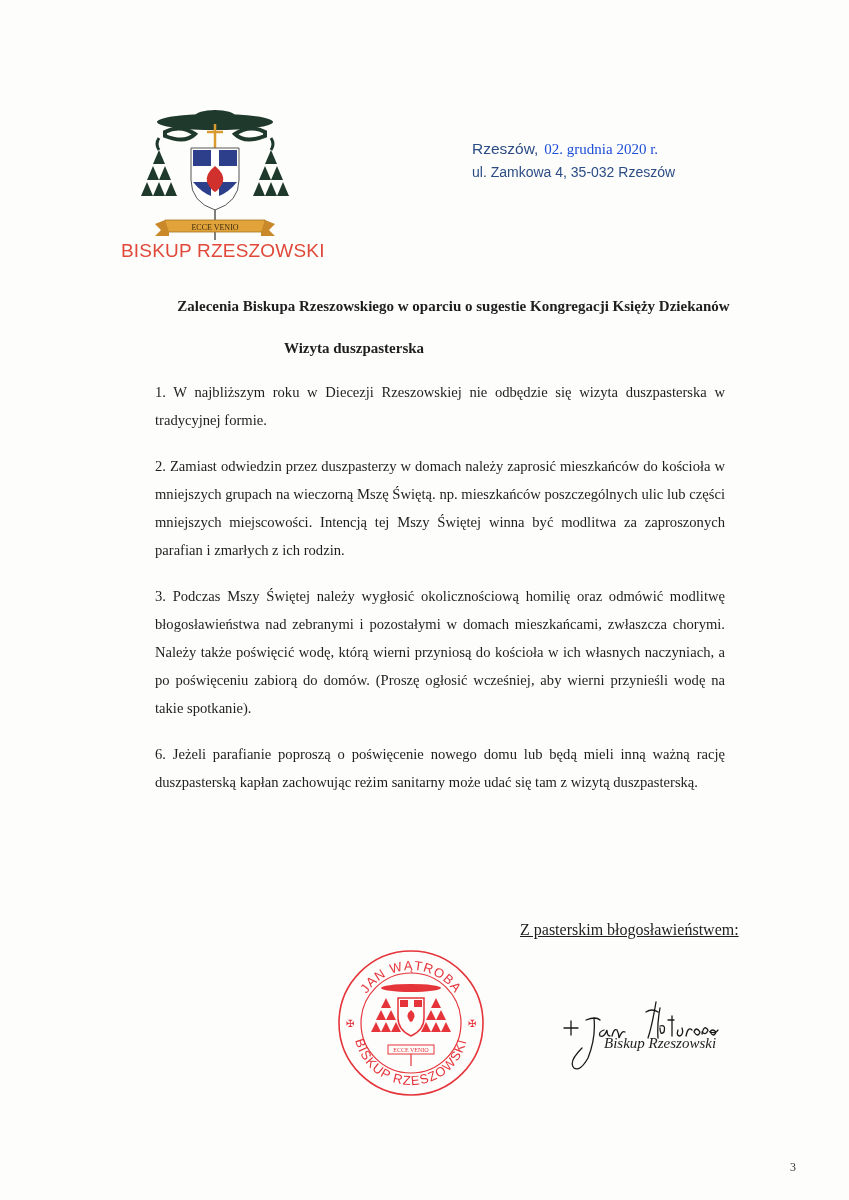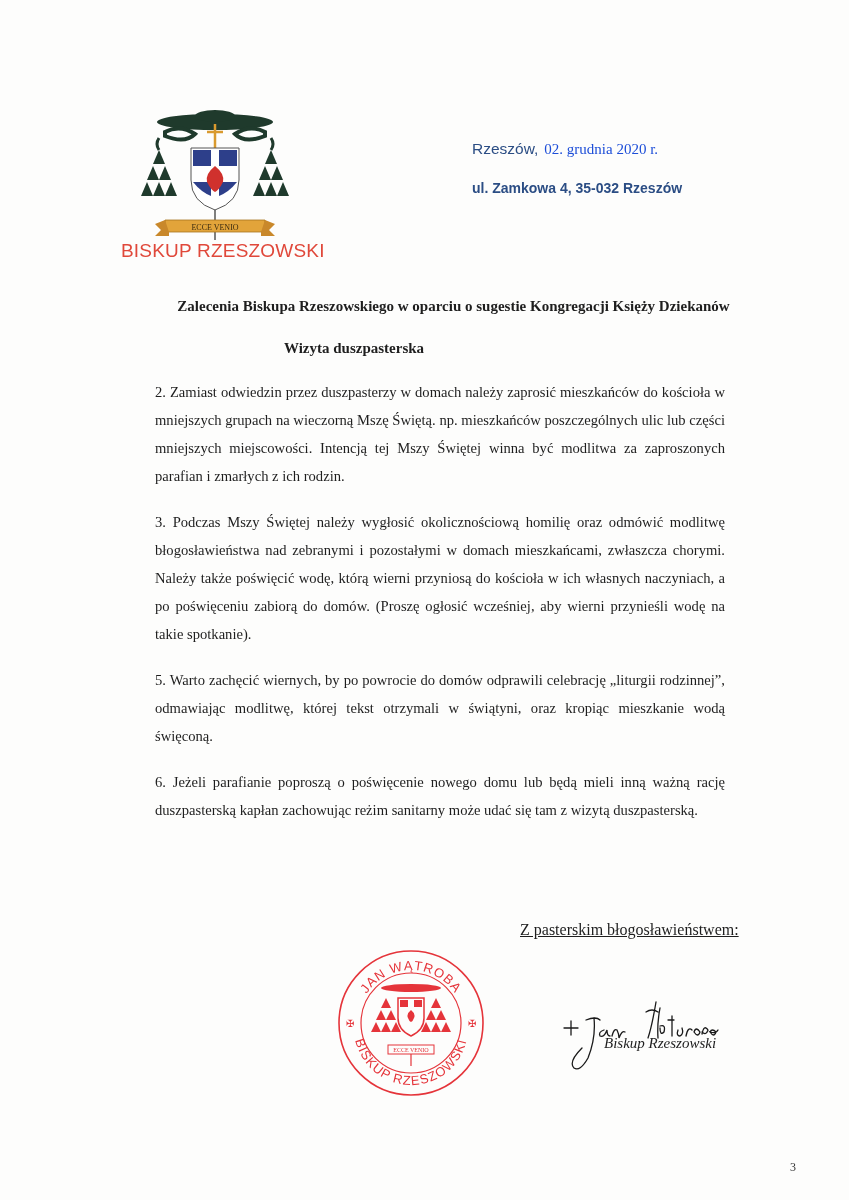--- a/index.html
+++ b/index.html
@@ -7,21 +7,21 @@
   .page { position: absolute; left: 0; top: 0; width: 849px; height: 1200px; background: #fdfdfc; }
 
   
   .coa { position: absolute; left: 135px; top: 108px; width: 160px; height: 140px; }
   .coa-caption { position: absolute; left: 121px; top: 240px; width: 180px; font-family: "Liberation Sans", sans-serif; font-size: 19px; color: #e0483a; letter-spacing: 0.2px; white-space: nowrap; }
 
   
   .addr { position: absolute; left: 472px; top: 140px; color: #2b4d84; }
   .addr-line1 { font-family: "Liberation Sans", sans-serif; font-size: 15.5px; white-space: nowrap; }
   .addr-line1 .date { font-family: "Liberation Serif", serif; color: #1d4ed8; font-size: 15px; margin-left: 6px; }
-  .addr-line2 { font-family: "Liberation Sans", sans-serif; font-size: 14px; margin-top: 22px; white-space: nowrap; font-weight: bold; }
+  .addr-line2 { font-family: "Liberation Sans", sans-serif; font-size: 14px; margin-top: 6px; white-space: nowrap; }
 
   .title { position: absolute; left: 0; width: 849px; top: 298px; text-align: center; font-weight: bold; font-size: 15px; padding-left: 29px; }
   .subtitle { position: absolute; left: 0; width: 708px; top: 340px; text-align: center; font-weight: bold; font-size: 15px; }
 
   .body { position: absolute; left: 155px; top: 378px; width: 570px; font-size: 14.6px; line-height: 28px; text-align: justify; }
   .body p { margin: 0 0 18px 0; }
 
   .closing { position: absolute; left: 520px; top: 921px; font-size: 16px; white-space: nowrap; text-decoration: underline; }
   .signature { position: absolute; left: 560px; top: 990px; width: 200px; height: 90px; }
   .sign-role { position: absolute; left: 604px; top: 1035px; font-style: italic; font-size: 15px; white-space: nowrap; }
@@ -77,23 +77,23 @@
     <div class="addr-line1">
       <span>Rzeszów,</span><span class="date">02. grudnia 2020 r.</span>
     </div>
     <div class="addr-line2">ul. Zamkowa 4, 35-032 Rzeszów</div>
   </div>
 
   <div class="title">Zalecenia Biskupa Rzeszowskiego w oparciu o sugestie Kongregacji Księży Dziekanów</div>
   <div class="subtitle">Wizyta duszpasterska</div>
 
   <div class="body">
+    <p>1. W najbliższym roku w Diecezji Rzeszowskiej nie odbędzie się wizyta duszpasterska w tradycyjnej formie.</p>
     <p>2. Zamiast odwiedzin przez duszpasterzy w domach należy zaprosić mieszkańców do kościoła w mniejszych grupach na wieczorną Mszę Świętą. np. mieszkańców poszczególnych ulic lub części mniejszych miejscowości. Intencją tej Mszy Świętej winna być modlitwa za zaproszonych parafian i zmarłych z ich rodzin.</p>
     <p>3. Podczas Mszy Świętej należy wygłosić okolicznościową homilię oraz odmówić modlitwę błogosławieństwa nad zebranymi i pozostałymi w domach mieszkańcami, zwłaszcza chorymi. Należy także poświęcić wodę, którą wierni przyniosą do kościoła w ich własnych naczyniach, a po poświęceniu zabiorą do domów. (Proszę ogłosić wcześniej, aby wierni przynieśli wodę na takie spotkanie).</p>
-    <p>5. Warto zachęcić wiernych, by po powrocie do domów odprawili celebrację „liturgii rodzinnej”, odmawiając modlitwę, której tekst otrzymali w świątyni, oraz kropiąc mieszkanie wodą święconą.</p>
     <p>6. Jeżeli parafianie poproszą o poświęcenie nowego domu lub będą mieli inną ważną rację duszpasterską kapłan zachowując reżim sanitarny może udać się tam z wizytą duszpasterską.</p>
   </div>
 
   <svg class="stamp" viewBox="0 0 150 150">
     <defs>
       <path id="stampTop" d="M22 75 a53 53 0 0 1 106 0"></path>
       <path id="stampBottom" d="M18 80 a57 57 0 0 0 114 0"></path>
     </defs>
     <circle cx="75" cy="75" r="72" fill="none" stroke="#e5343a" stroke-width="1.6"></circle>
     <circle cx="75" cy="75" r="50" fill="none" stroke="#e5343a" stroke-width="1.2"></circle>

